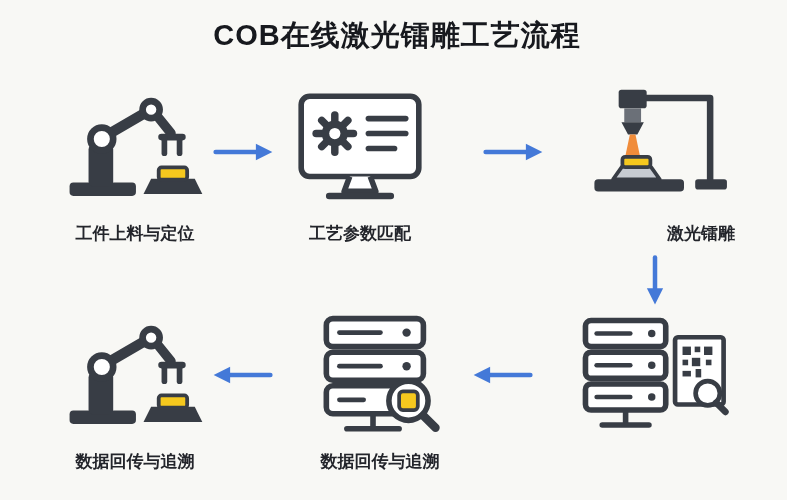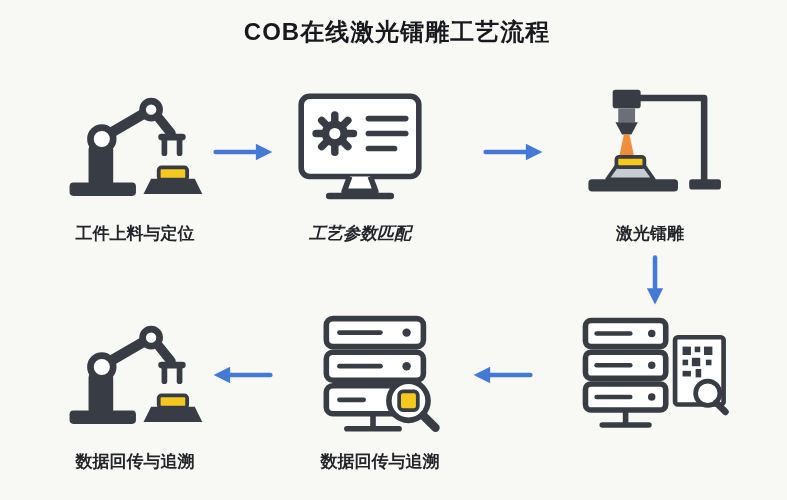--- a/index.html
+++ b/index.html
@@ -4,21 +4,21 @@
 <style>
   * { margin:0; padding:0; box-sizing:border-box; }
   html,body { background:#e9e9e9; }
   body { font-family:"Liberation Sans","DejaVu Sans",sans-serif; }
   .canvas {
     position:relative; width:787px; height:500px;
     background:#f8f8f5; overflow:hidden; margin:0 auto;
   }
   .title {
     position:absolute; top:16px; left:0; width:100%;
-    text-align:center; font-size:24px; font-weight:800;
+    text-align:center; font-size:29px; font-weight:800;
     color:#17191e; letter-spacing:1px;padding-left:7px;
   }
   .step { position:absolute; display:flex; flex-direction:column; align-items:center; width:170px; }
   .icon-box { height:128px; display:flex; align-items:center; justify-content:center; }
   .step-label {
     margin-top:10px; font-size:17px; font-weight:700;
     color:#23252b; text-align:center; white-space:nowrap;
   }
   .arrow { position:absolute; }
   svg { display:block; }
@@ -151,30 +151,30 @@
 
   <div class="step" style="left:50px; top:84px;justify-content:center;">
     <div class="icon-box">
       <svg width="150" height="128">
           <use href="#sym-robot-arm"></use>
         </svg>
     </div>
     <div class="step-label">工件上料与定位</div>
   </div>
 
-  <div class="step" style="left:275px; top:84px;font-style:italic;">
+  <div class="step" style="left:275px; top:84px;">
     <div class="icon-box">
       <svg width="148" height="126">
           <use href="#sym-monitor-gear"></use>
         </svg>
     </div>
     <div class="step-label">工艺参数匹配</div>
   </div>
 
-  <div class="step" style="left:565px; top:84px;">
+  <div class="step" style="left:565px; top:84px;align-items:flex-end;">
     <div class="icon-box">
       <svg width="158" height="126">
           <use href="#sym-laser-marker"></use>
         </svg>
     </div>
     <div class="step-label">激光镭雕</div>
   </div>
 
   <div class="arrow" style="left:212px; top:140px;">
     <svg width="64" height="24">

